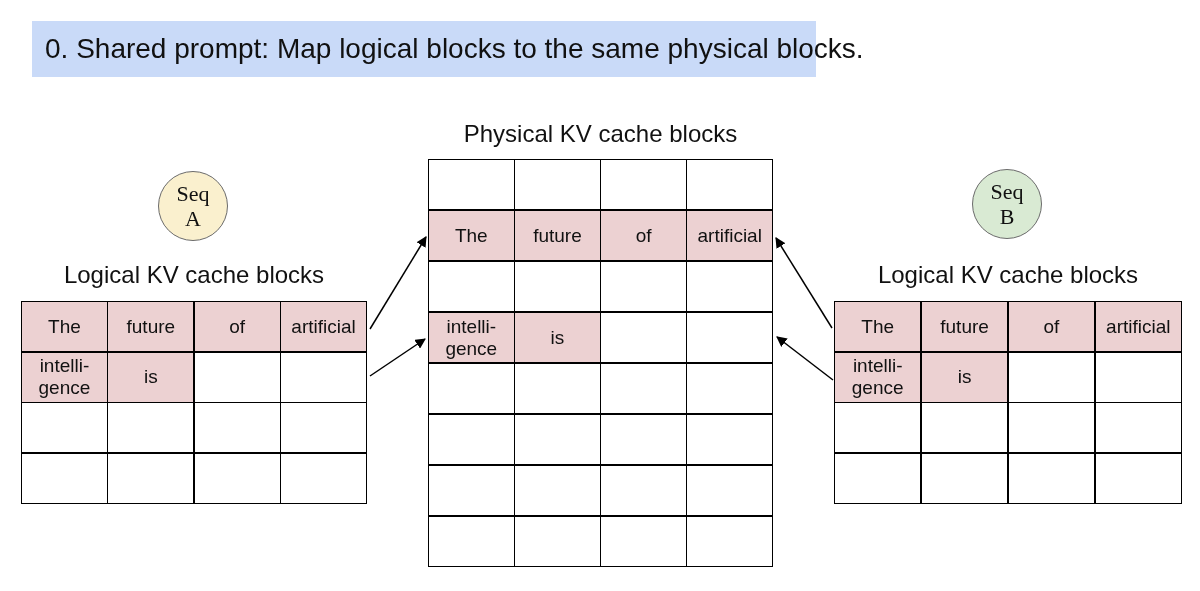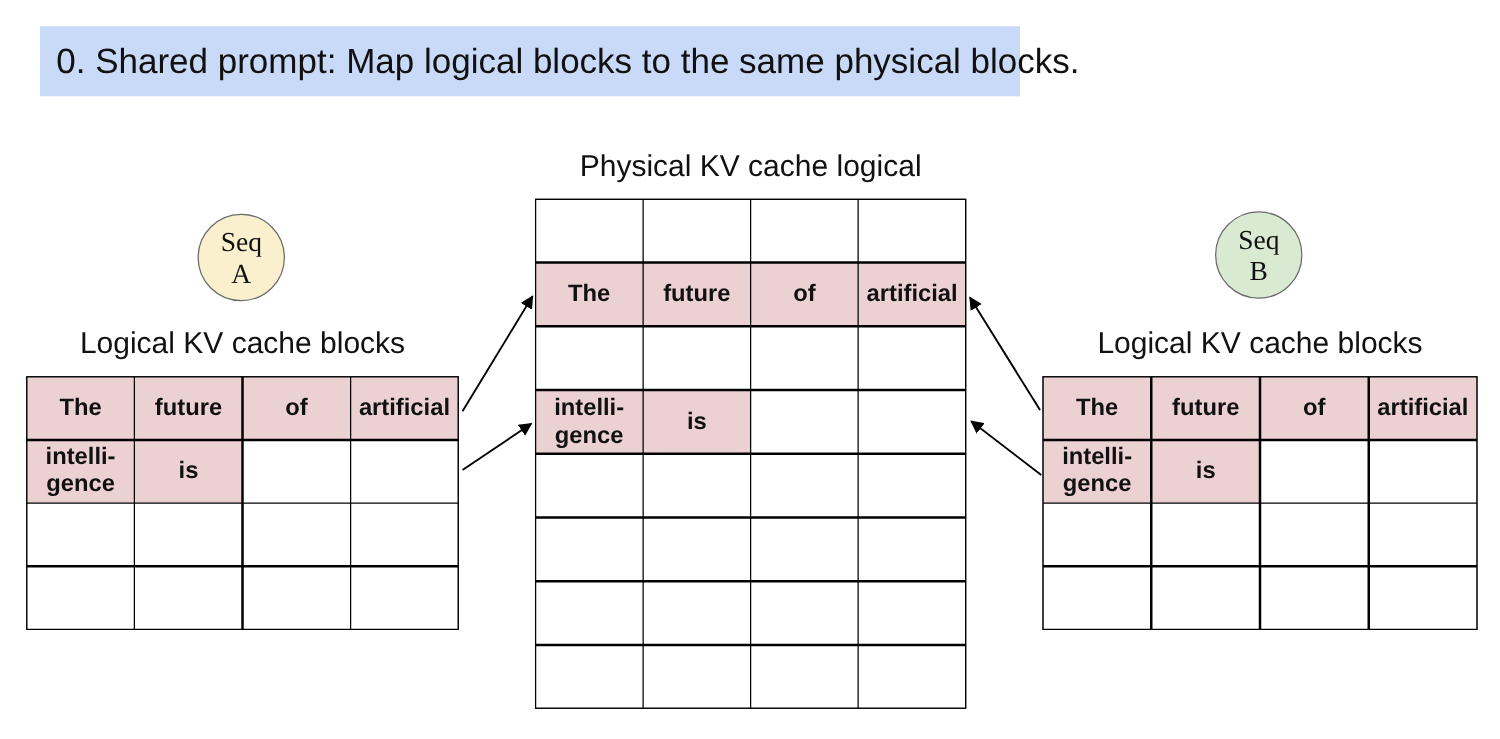--- a/index.html
+++ b/index.html
@@ -57,21 +57,20 @@
   #seq-b-badge { left: 972px; top: 169px; background: var(--seq-b, #d9ead3); }
 
   
   .kv-table {
     position: absolute;
     display: grid;
     background: var(--border-color, #000);
     border: 1.5px solid var(--border-color, #000);
     gap: 1.5px;
     box-sizing: border-box;
-    font-weight: bold;
   }
   #seq-a-table {
     left: 21px; top: 301px; width: 346px; height: 203px;
     grid-template-columns: repeat(4, 1fr);
     grid-template-rows: repeat(4, 1fr);
   }
   #seq-b-table {
     left: 834px; top: 301px; width: 348px; height: 203px;
     grid-template-columns: repeat(4, 1fr);
     grid-template-rows: repeat(4, 1fr);
@@ -106,21 +105,21 @@
     stroke-width: 1.5;
   }
 </style>
 </head>
 <body>
 
 <div id="canvas" style="--title-bg: #c9daf8; --block-pink: #ecd1d2; --seq-a: #faf0ce; --seq-b: #d9ead3; --border-color: #000000;">
 
   <div class="title-banner">0. Shared prompt: Map logical blocks to the same physical blocks.</div>
 
-  <div class="section-label" id="physical-label">Physical KV cache logical</div>
+  <div class="section-label" id="physical-label">Physical KV cache blocks</div>
 
   <div class="seq-badge" id="seq-a-badge">Seq
 A</div>
 
   <div class="seq-badge" id="seq-b-badge">Seq
 B</div>
 
   <div class="section-label" id="seq-a-label">Logical KV cache blocks</div>
 
   <div class="section-label" id="seq-b-label">Logical KV cache blocks</div>

